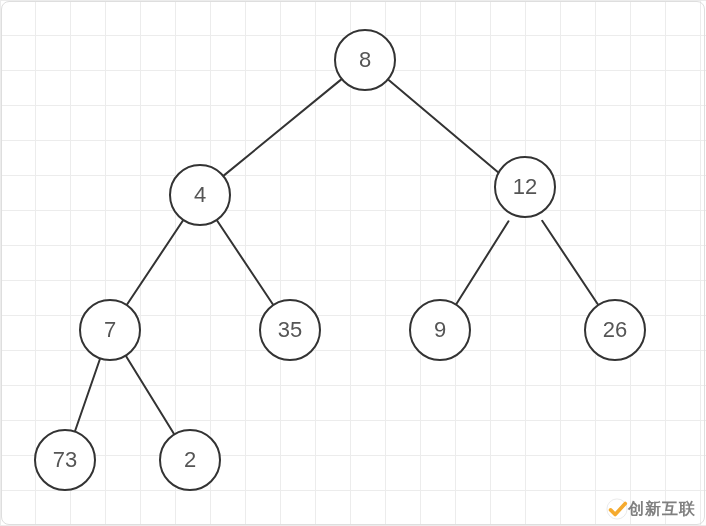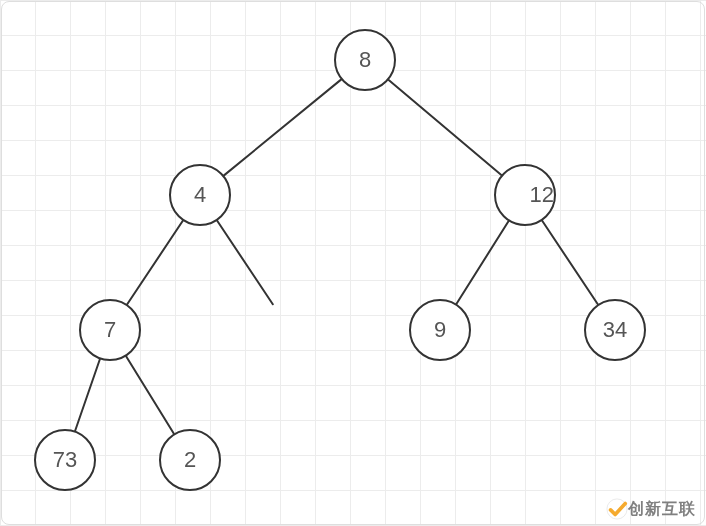--- a/index.html
+++ b/index.html
@@ -98,31 +98,34 @@
         <line x1="126.24702019559437" y1="356.40140781784083" x2="173.75297980440564" y2="433.59859218215917"></line>
       </g>
   </svg>
 
   <div class="node" style="left: 365px; top: 60px;">
       <span>8</span>
     </div>
   <div class="node" style="left: 200px; top: 195px;">
       <span>4</span>
     </div>
-  <div class="node" style="left: 525px; top: 195px; justify-content: flex-end;">
+  <div class="node" style="left: 525px; top: 187px;">
       <span>12</span>
     </div>
   <div class="node" style="left: 110px; top: 330px;">
       <span>7</span>
     </div>
+  <div class="node" style="left: 290px; top: 330px;">
+      <span>35</span>
+    </div>
   <div class="node" style="left: 440px; top: 330px;">
       <span>9</span>
     </div>
   <div class="node" style="left: 615px; top: 330px;">
-      <span>34</span>
+      <span>26</span>
     </div>
   <div class="node" style="left: 65px; top: 460px;">
       <span>73</span>
     </div>
   <div class="node" style="left: 190px; top: 460px;">
       <span>2</span>
     </div>
 
   <div class="watermark">
     <span class="wm-logo">

